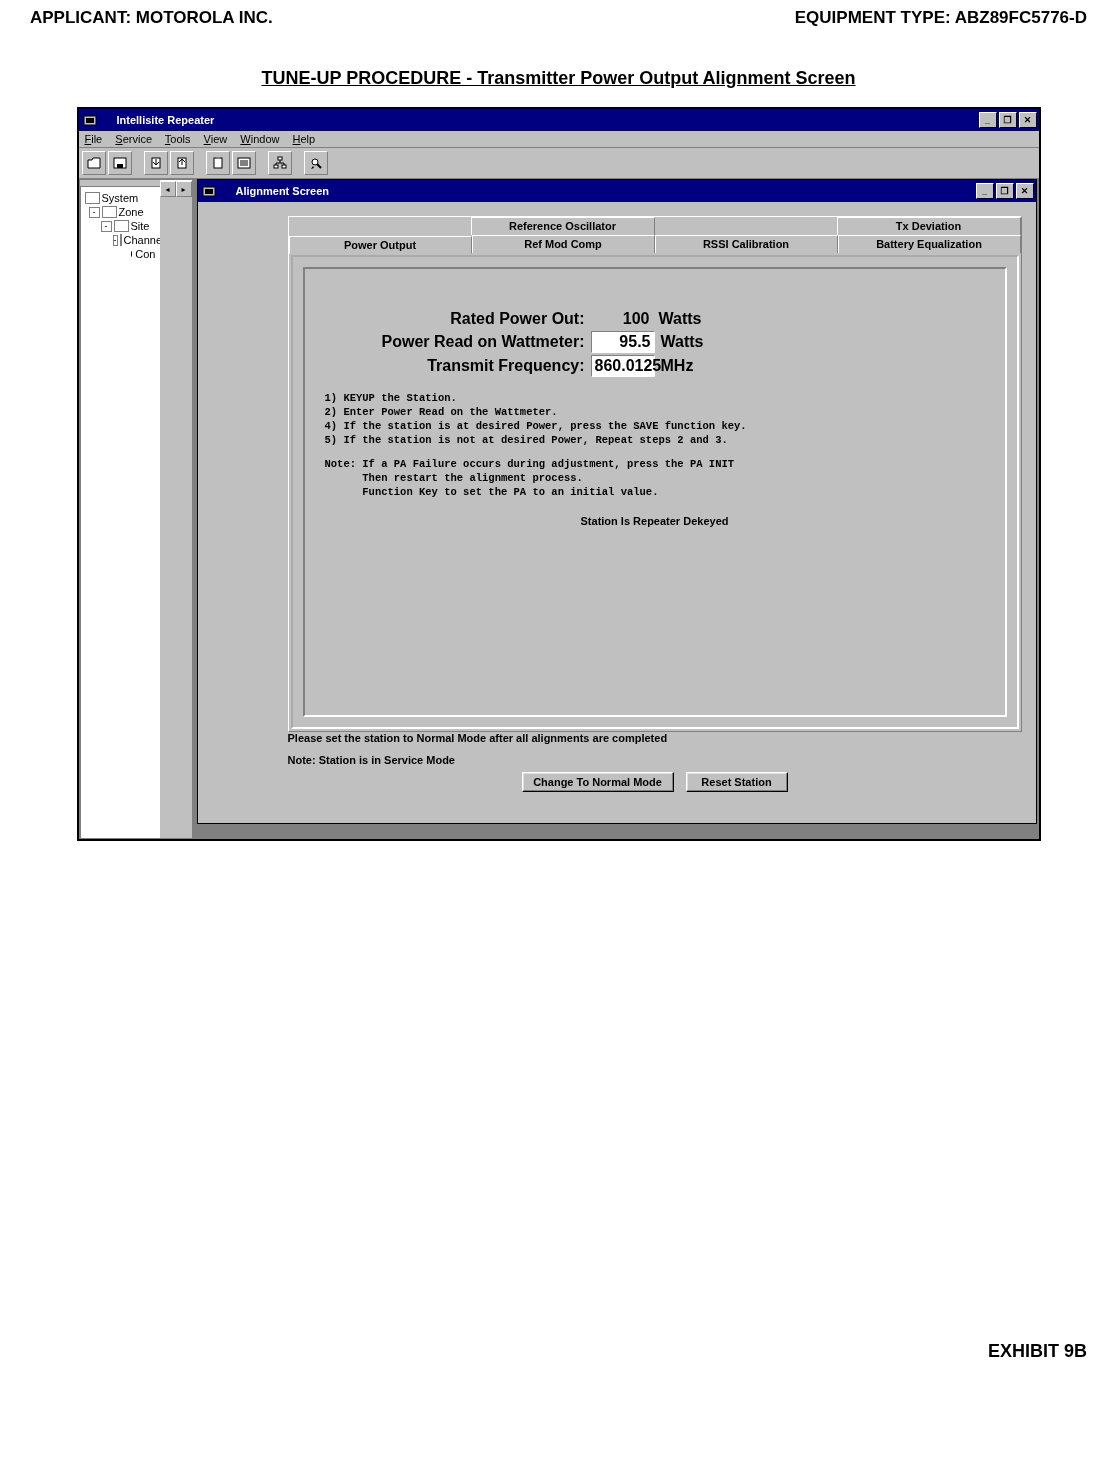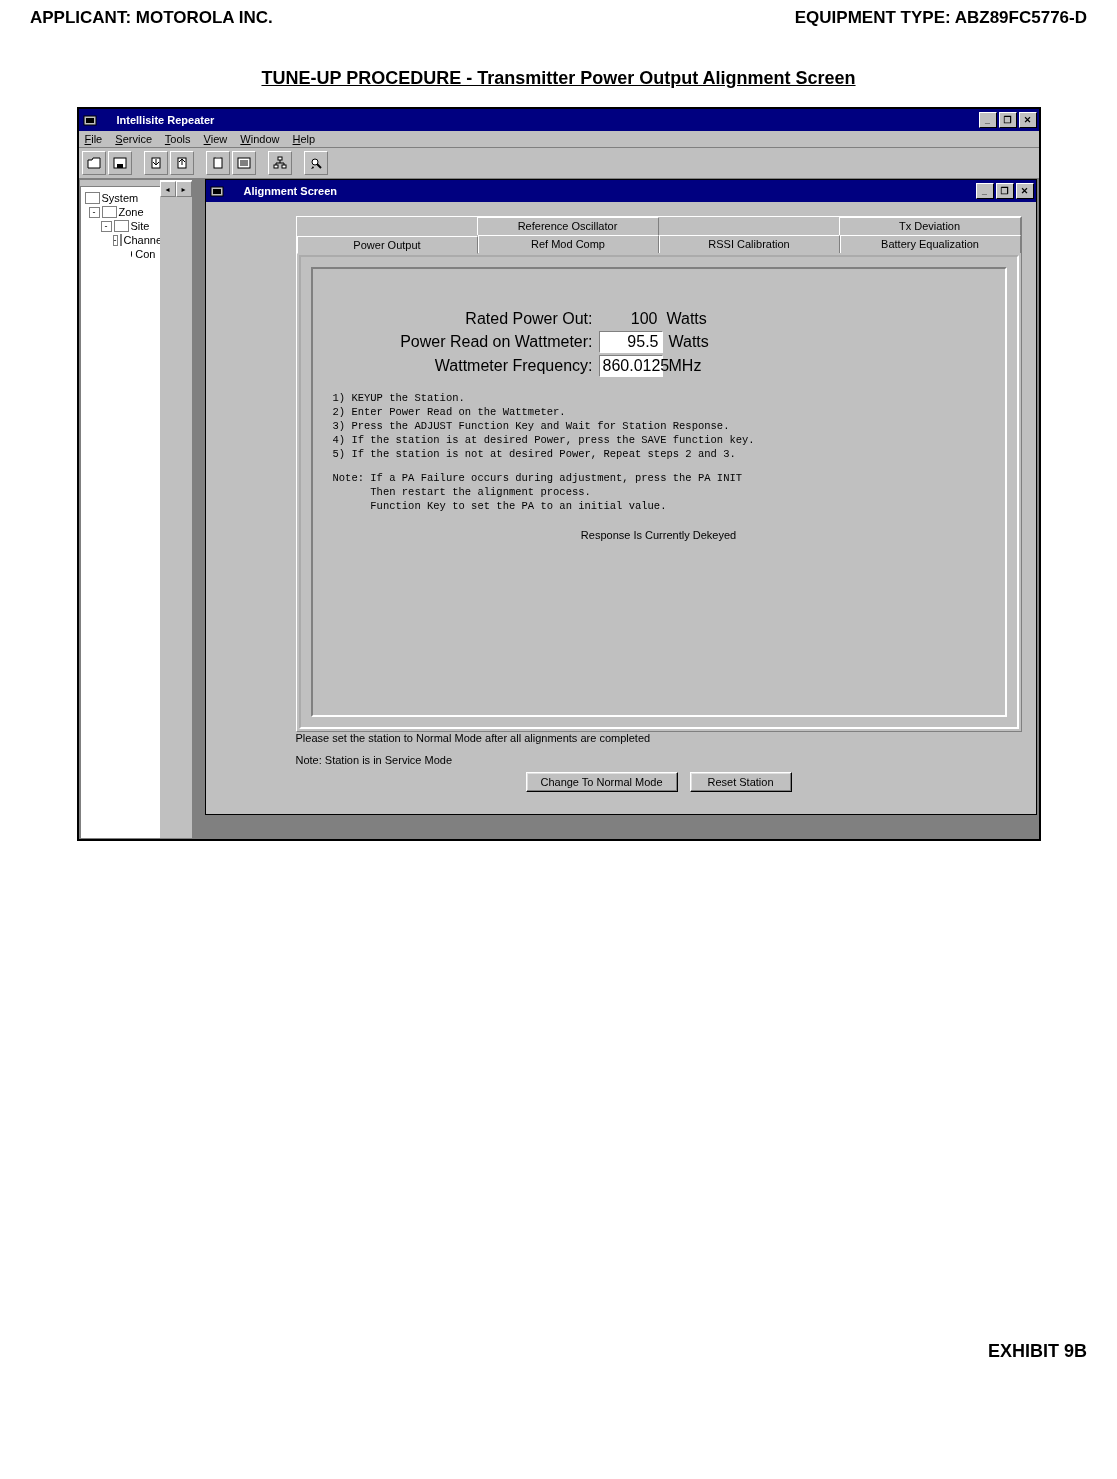--- a/index.html
+++ b/index.html
@@ -157,26 +157,27 @@
   .sb-track { flex: 1; background: #d4d0c8; }
 
   .mdi {
     flex: 1;
     background: #808080;
     position: relative;
     padding: 2px;
   }
   .child {
     position: absolute;
-    left: 12px; top: 0; right: 2px;
+    left: 4px; top: 0; right: 2px;
     background: #c0c0c0;
     border: 1px solid #000;
   }
   .child .client2 {
-    padding: 14px 14px 22px 90px;
+    padding: 14px 14px 31px 90px;
+    font-weight: bold;
   }
   .tabs-area {
     border-top: 1px solid #fff;
     border-left: 1px solid #fff;
     border-right: 1px solid #808080;
     border-bottom: 1px solid #808080;
     background: #c0c0c0;
     padding: 0;
   }
   .tab-row {
@@ -437,39 +438,38 @@
                     <span class="lbl">Rated Power Out:</span>
                     <span class="val">100</span>
                     <span class="unit">Watts</span>
                   </div>
                   <div class="form-row">
                     <span class="lbl">Power Read on Wattmeter:</span>
                     <span class="val input">95.5</span>
                     <span class="unit">Watts</span>
                   </div>
                   <div class="form-row">
-                    <span class="lbl">Wattmeter Frequency:</span>
+                    <span class="lbl">Transmit Frequency:</span>
                     <span class="val input" style="width:56px">860.0125</span>
                     <span class="unit">MHz</span>
                   </div>
                 </div>
 
                 <div class="instructions">
                   <div>1) KEYUP the Station.</div>
                   <div>2) Enter Power Read on the Wattmeter.</div>
-                  <div>3) Press the ADJUST Function Key and Wait for Station Response.</div>
                   <div>4) If the station is at desired Power, press the SAVE function key.</div>
                   <div>5) If the station is not at desired Power, Repeat steps 2 and 3.</div>
                   <div style="height:10px"></div>
                   <div>Note: If a PA Failure occurs during adjustment, press the PA INIT</div>
                   <div>      Then restart the alignment process.</div>
                   <div>      Function Key to set the PA to an initial value.</div>
                 </div>
 
-                <div class="status-line">Response Is Currently Dekeyed</div>
+                <div class="status-line">Station Is Repeater Dekeyed</div>
 
               </div>
             </div>
           </div>
 
           <div class="footer-note" style="margin-top:0">Please set the station to Normal Mode after all alignments are completed</div>
           <div class="footer-note">Note: Station is in Service Mode</div>
 
           <div class="btn-row" style="margin-top:6px">
             <div class="btn btn-wide">Change To Normal Mode</div>

